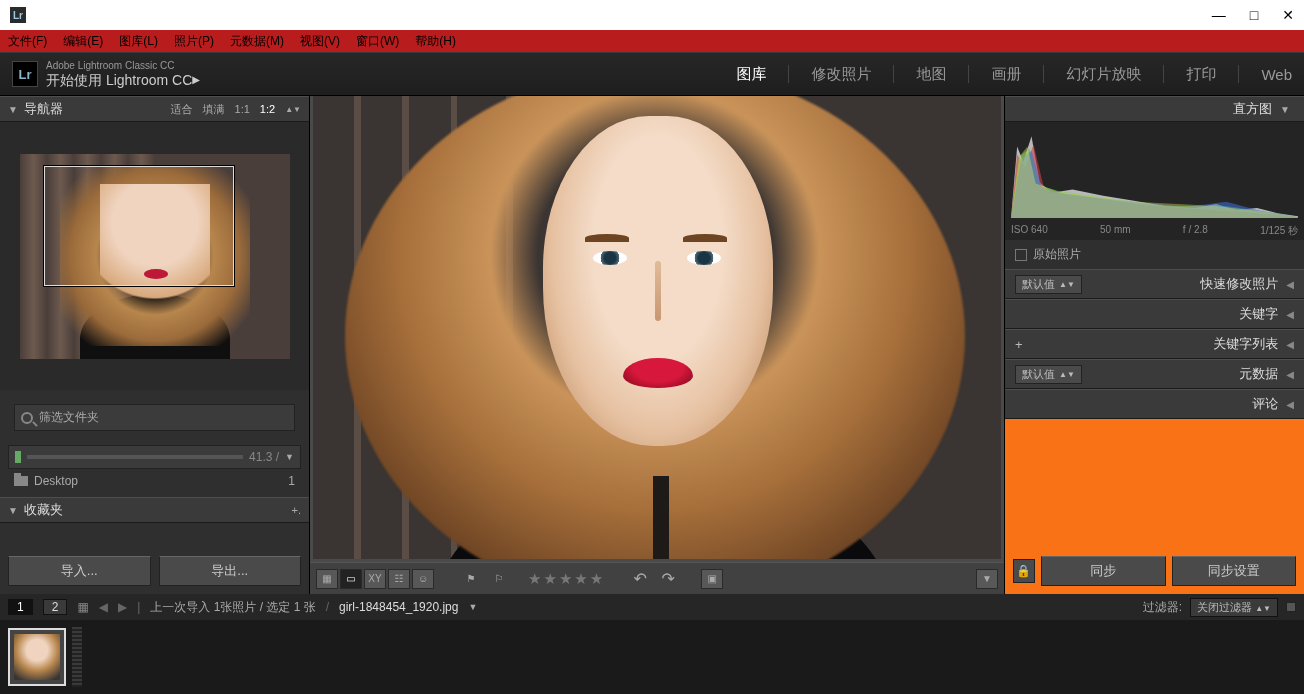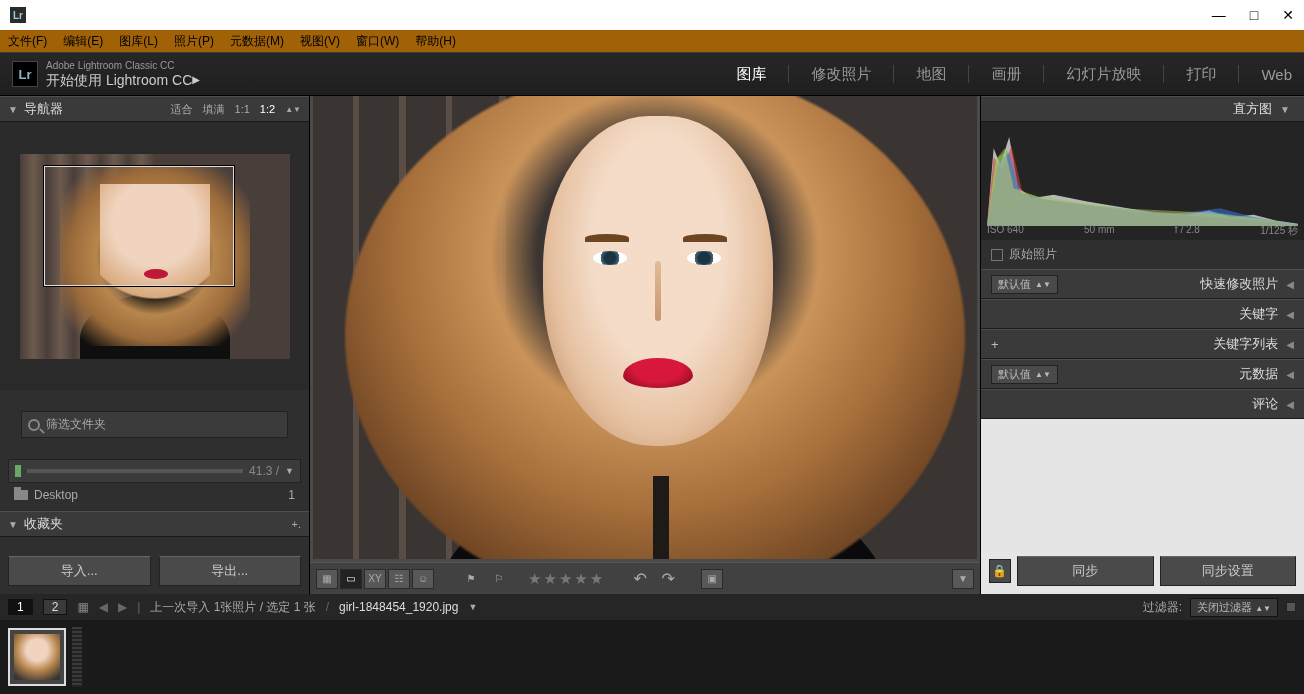--- a/index.html
+++ b/index.html
@@ -1,50 +1,50 @@
 <!DOCTYPE html>
 <html><head>
 <meta charset="utf-8">
 <style>
   * { box-sizing: border-box; margin: 0; padding: 0; font-family: "Segoe UI", Arial, sans-serif; }
   body { background: #fff; width: 1304px; height: 694px; overflow: hidden; color: #ccc; }
   .titlebar { height: 30px; background: #fff; display: flex; align-items: center; padding: 0 10px; color: #000; font-size: 12px; }
   .titlebar .lr-logo { width: 16px; height: 16px; background: #2b2b2b; color: #9cc9e4; font-size: 10px; font-weight: bold; display: inline-flex; align-items: center; justify-content: center; margin-right: 6px; }
   .win-controls { margin-left: auto; display: flex; gap: 24px; font-size: 14px; }
   .win-controls span { cursor: pointer; }
-  .menubar { height: 22px; background: #a16207; display: flex; align-items: center; padding: 0 8px; gap: 16px; color: #000; font-size: 12px; }
+  .menubar { height: 22px; background: #b91c1c; display: flex; align-items: center; padding: 0 8px; gap: 16px; color: #000; font-size: 12px; }
   .menubar span { cursor: pointer; }
   .app { background: #1a1a1a; height: calc(694px - 52px); display: flex; flex-direction: column; }
   .header { height: 44px; background: linear-gradient(#272727,#1e1e1e); display: flex; align-items: center; padding: 0 12px; border-top:1px solid #3a3a3a; border-bottom:1px solid #000;}
   .header .lr-logo2 { width: 26px; height: 26px; background: #000; color: #8ab6cc; font-size: 13px; font-weight: bold; display: inline-flex; align-items: center; justify-content: center; margin-right: 8px; border:1px solid #444;}
   .header .sub { display:flex; flex-direction:column; line-height:1.2; }
   .header .sub .top { font-size: 10px; color: #999; }
   .header .sub .bot { font-size: 14px; color: #ccc; display:flex; align-items:center; }
   .modules { margin-left: auto; display: flex; gap: 22px; font-size: 15px; align-items: center; }
   .modules span { color: #999; cursor: pointer; }
   .modules span.active { color: #fff; }
   .modules .sep { width:1px; height:18px; background:#444; }
   .main { flex:1; display: flex; min-height:0; }
   
   .left { width: 310px; background: #2f2f2f; display:flex; flex-direction:column; border-right:1px solid #000;}
   .center { flex:1; background:#4a4a4a; display:flex; flex-direction:column; min-width:0; position:relative;}
-  .right { width: 324px; background:#e5e5e5; display:flex; flex-direction:column; border-left:1px solid #000;}
+  .right { width: 300px; background:#f97316; display:flex; flex-direction:column; border-left:1px solid #000;}
   .panel-head { height: 26px; background: #3a3a3a; display:flex; align-items:center; padding:0 8px; font-size:13px; color:#ddd; border-top:1px solid #4e4e4e; border-bottom:1px solid #1a1a1a;}
   .panel-head .tri { font-size:10px; margin-right:6px; color:#aaa;}
   .panel-head .right-txt { margin-left:auto; font-size:11px; color:#aaa; display:flex; gap:10px; align-items:center;}
   .panel-head.r { justify-content:flex-end; }
   .navigator-body { height: 268px; background:#2a2a2a; display:flex; align-items:center; justify-content:center; padding:10px;}
   .nav-thumb { width: 270px; height: 205px; position:relative; overflow:hidden; background:#3a3a3a;}
   .nav-thumb .stripe { position:absolute; inset:0; background:linear-gradient(90deg,#4a3e3a 0%,#6d5a4e 5%,#4a3e3a 10%,#6d5a4e 15%,#4a3e3a 20%,#6d5a4e 25%,#4a3e3a 30%,#6d5a4e 35%,#4a3e3a 40%,#6d5a4e 45%,#4a3e3a 50%);}
   .nav-thumb .face { position:absolute; width:110px; height:130px; left:80px; top:30px; background:radial-gradient(circle at 50% 30%,#f0d4bf 40%,#d8a97d 70%,transparent 72%);}
   .nav-thumb .hair { position:absolute; width:190px; height:180px; left:40px; top:12px; background:radial-gradient(circle at 50% 50%,transparent 30%,#b7864d 45%,#9a6a3a 65%,transparent 85%);}
   .nav-thumb .body  { position:absolute; width:150px; height:90px; left:60px; top:140px; background:#0f0f10; border-radius:50% 50% 0 0;}
   .nav-thumb .lips { position:absolute; width:24px; height:10px; left:124px; top:115px; background:#bd1838; border-radius:50%;}
   .nav-frame { position:absolute; border:1px solid #ddd; box-shadow:0 0 0 1px #000; left:24px; top:12px; width:190px; height:120px;}
-  .filter-box { margin:21px; background:#3b3b3b; border:1px solid #222; display:flex; align-items:center; padding:4px 6px; font-size:12px; color:#aaa; gap:6px;}
+  .filter-box { margin:14px; background:#3b3b3b; border:1px solid #222; display:flex; align-items:center; padding:4px 6px; font-size:12px; color:#aaa; gap:6px;}
   .row-item { margin:0 8px; background:#3b3b3b; border:1px solid #222; display:flex; align-items:center; padding:4px 6px; font-size:12px; color:#aaa; gap:6px; height:24px;}
   .row-item .bar { flex:1; height:4px; background:#555;}
   .row-item .cap { margin-left:auto; color:#888;text-align:right;}
   .folder-row { margin:2px 8px; display:flex; align-items:center; padding:3px 6px; font-size:12px; color:#aaa; gap:6px;}
   .folder-icon { width:14px; height:10px; background:#888; position:relative;}
   .folder-icon::before{content:"";position:absolute;top:-3px;left:0;width:7px;height:3px;background:#888;}
   .btn-row { display:flex; gap:8px; padding:8px; margin-top:auto;}
   .btn { flex:1; background:#4a4a4a; border:1px solid #222; border-top-color:#666; color:#ccc; font-size:13px; text-align:center; padding:5px 0; cursor:pointer;}
   
   .center-img { flex:1; margin:0 3px 3px 3px; position:relative; overflow:hidden; background:#222;}

